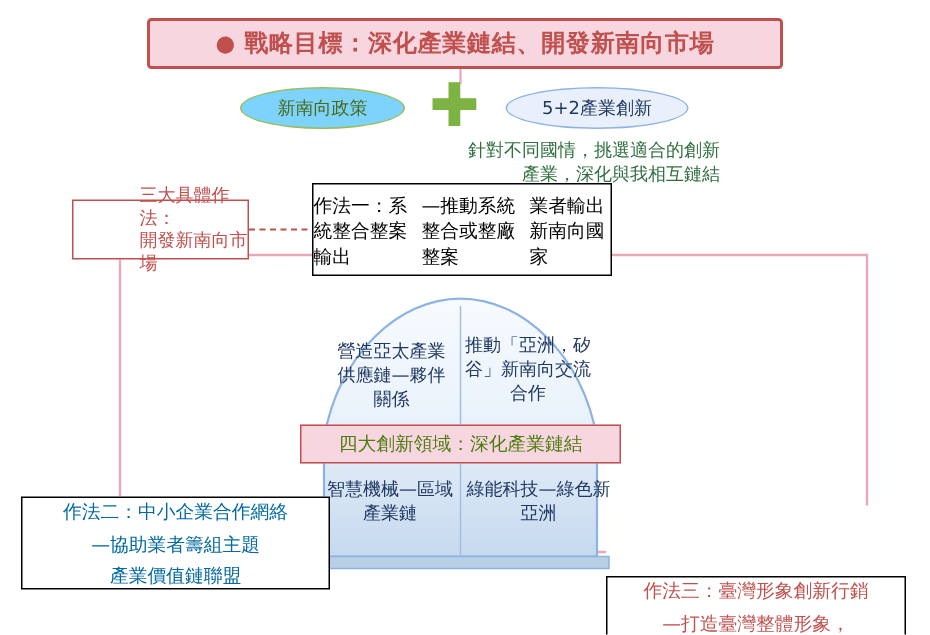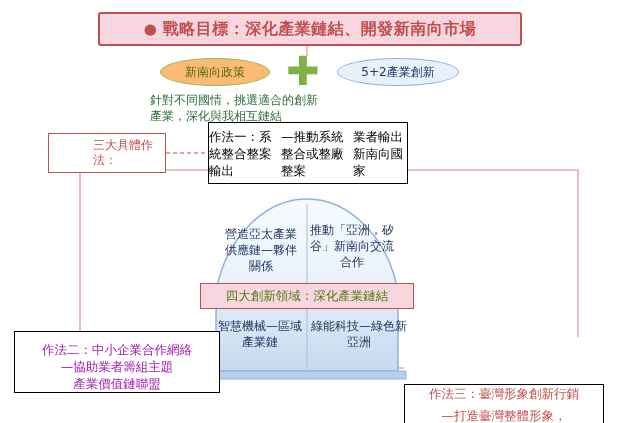--- a/index.html
+++ b/index.html
@@ -30,36 +30,36 @@
 
   
   .pill{
     border-radius:50%/50%;
     display:flex;align-items:center;justify-content:center;
     box-sizing:border-box;
     font-size:12px;
   }
   #pill-left{
     left:160px;top:58px;width:110px;height:28px;
-    background:#fdba74;border:1.5px solid #9bbb59;color:#4a6a17;
+    background:#7dd3fc;border:1.5px solid #9bbb59;color:#4a6a17;
   }
   #pill-right{
     left:337px;top:58px;width:122px;height:28px;
     background:#eaf0fb;border:1.5px solid #8db3e2;color:#1f3864;text-align:right;
   }
   #plus-sign{
     left:281px;top:52px;width:44px;height:40px;
     color:#7cb342;font-size:40px;font-weight:bold;line-height:38px;
     text-align:center;
   }
 
   
   #subtitle{
     left:150px;top:92px;width:330px;
-    text-align:left;color:#2f6e3f;font-size:12px;line-height:16px;
+    text-align:right;color:#2f6e3f;font-size:12px;line-height:16px;
   }
 
   
   #left-label{
     left:48px;top:133px;width:118px;height:40px;
     border:1.5px solid #c0504d;background:#ffffff;
     display:flex;flex-direction:column;align-items:center;justify-content:center;
     color:#c0504d;font-size:12px;line-height:15px;box-sizing:border-box;padding-left:44px;
   }
 
@@ -92,22 +92,22 @@
     left:200px;top:283px;width:214px;height:26px;
     background:#f7d6e0;border:1.5px solid #c0504d;
     display:flex;align-items:center;justify-content:center;
     color:#4d7c0f;font-size:12.5px;box-sizing:border-box;
   }
 
   
   #method-two{
     left:14px;top:331px;width:206px;height:62px;
     border:1.5px solid #000;background:#ffffff;
-    display:flex;flex-direction:column;align-items:center;justify-content:flex-end;
-    color:#a21caf;font-size:12.5px;line-height:17px;box-sizing:border-box;
+    display:flex;flex-direction:column;align-items:center;justify-content:space-between;
+    color:#0369a1;font-size:12.5px;line-height:17px;box-sizing:border-box;
   }
 
   
   #method-three{
     left:404px;top:337px;width:200px;height:62px;
     border:1.5px solid #000;background:#ffffff;
     display:flex;flex-direction:column;align-items:center;justify-content:space-between;
     color:#c0504d;font-size:12.5px;line-height:17px;box-sizing:border-box;margin-top:47px;
   }
 
@@ -147,20 +147,21 @@
   <span>5+2產業創新</span>
 </div>
 
 <div class="abs" id="subtitle">
   <div>針對不同國情，挑選適合的創新</div>
   <div>產業，深化與我相互鏈結</div>
 </div>
 
 <div class="abs" id="left-label">
   <div>三大具體作法：</div>
+  <div>開發新南向市場</div>
 </div>
 
 <div class="abs" id="method-one">
   <div>作法一：系統整合整案輸出</div>
   <div>—推動系統整合或整廠整案</div>
   <div>業者輸出新南向國家</div>
 </div>
 
 <div class="abs" id="shield">
   <svg width="222" height="185" viewBox="0 0 222 185">

